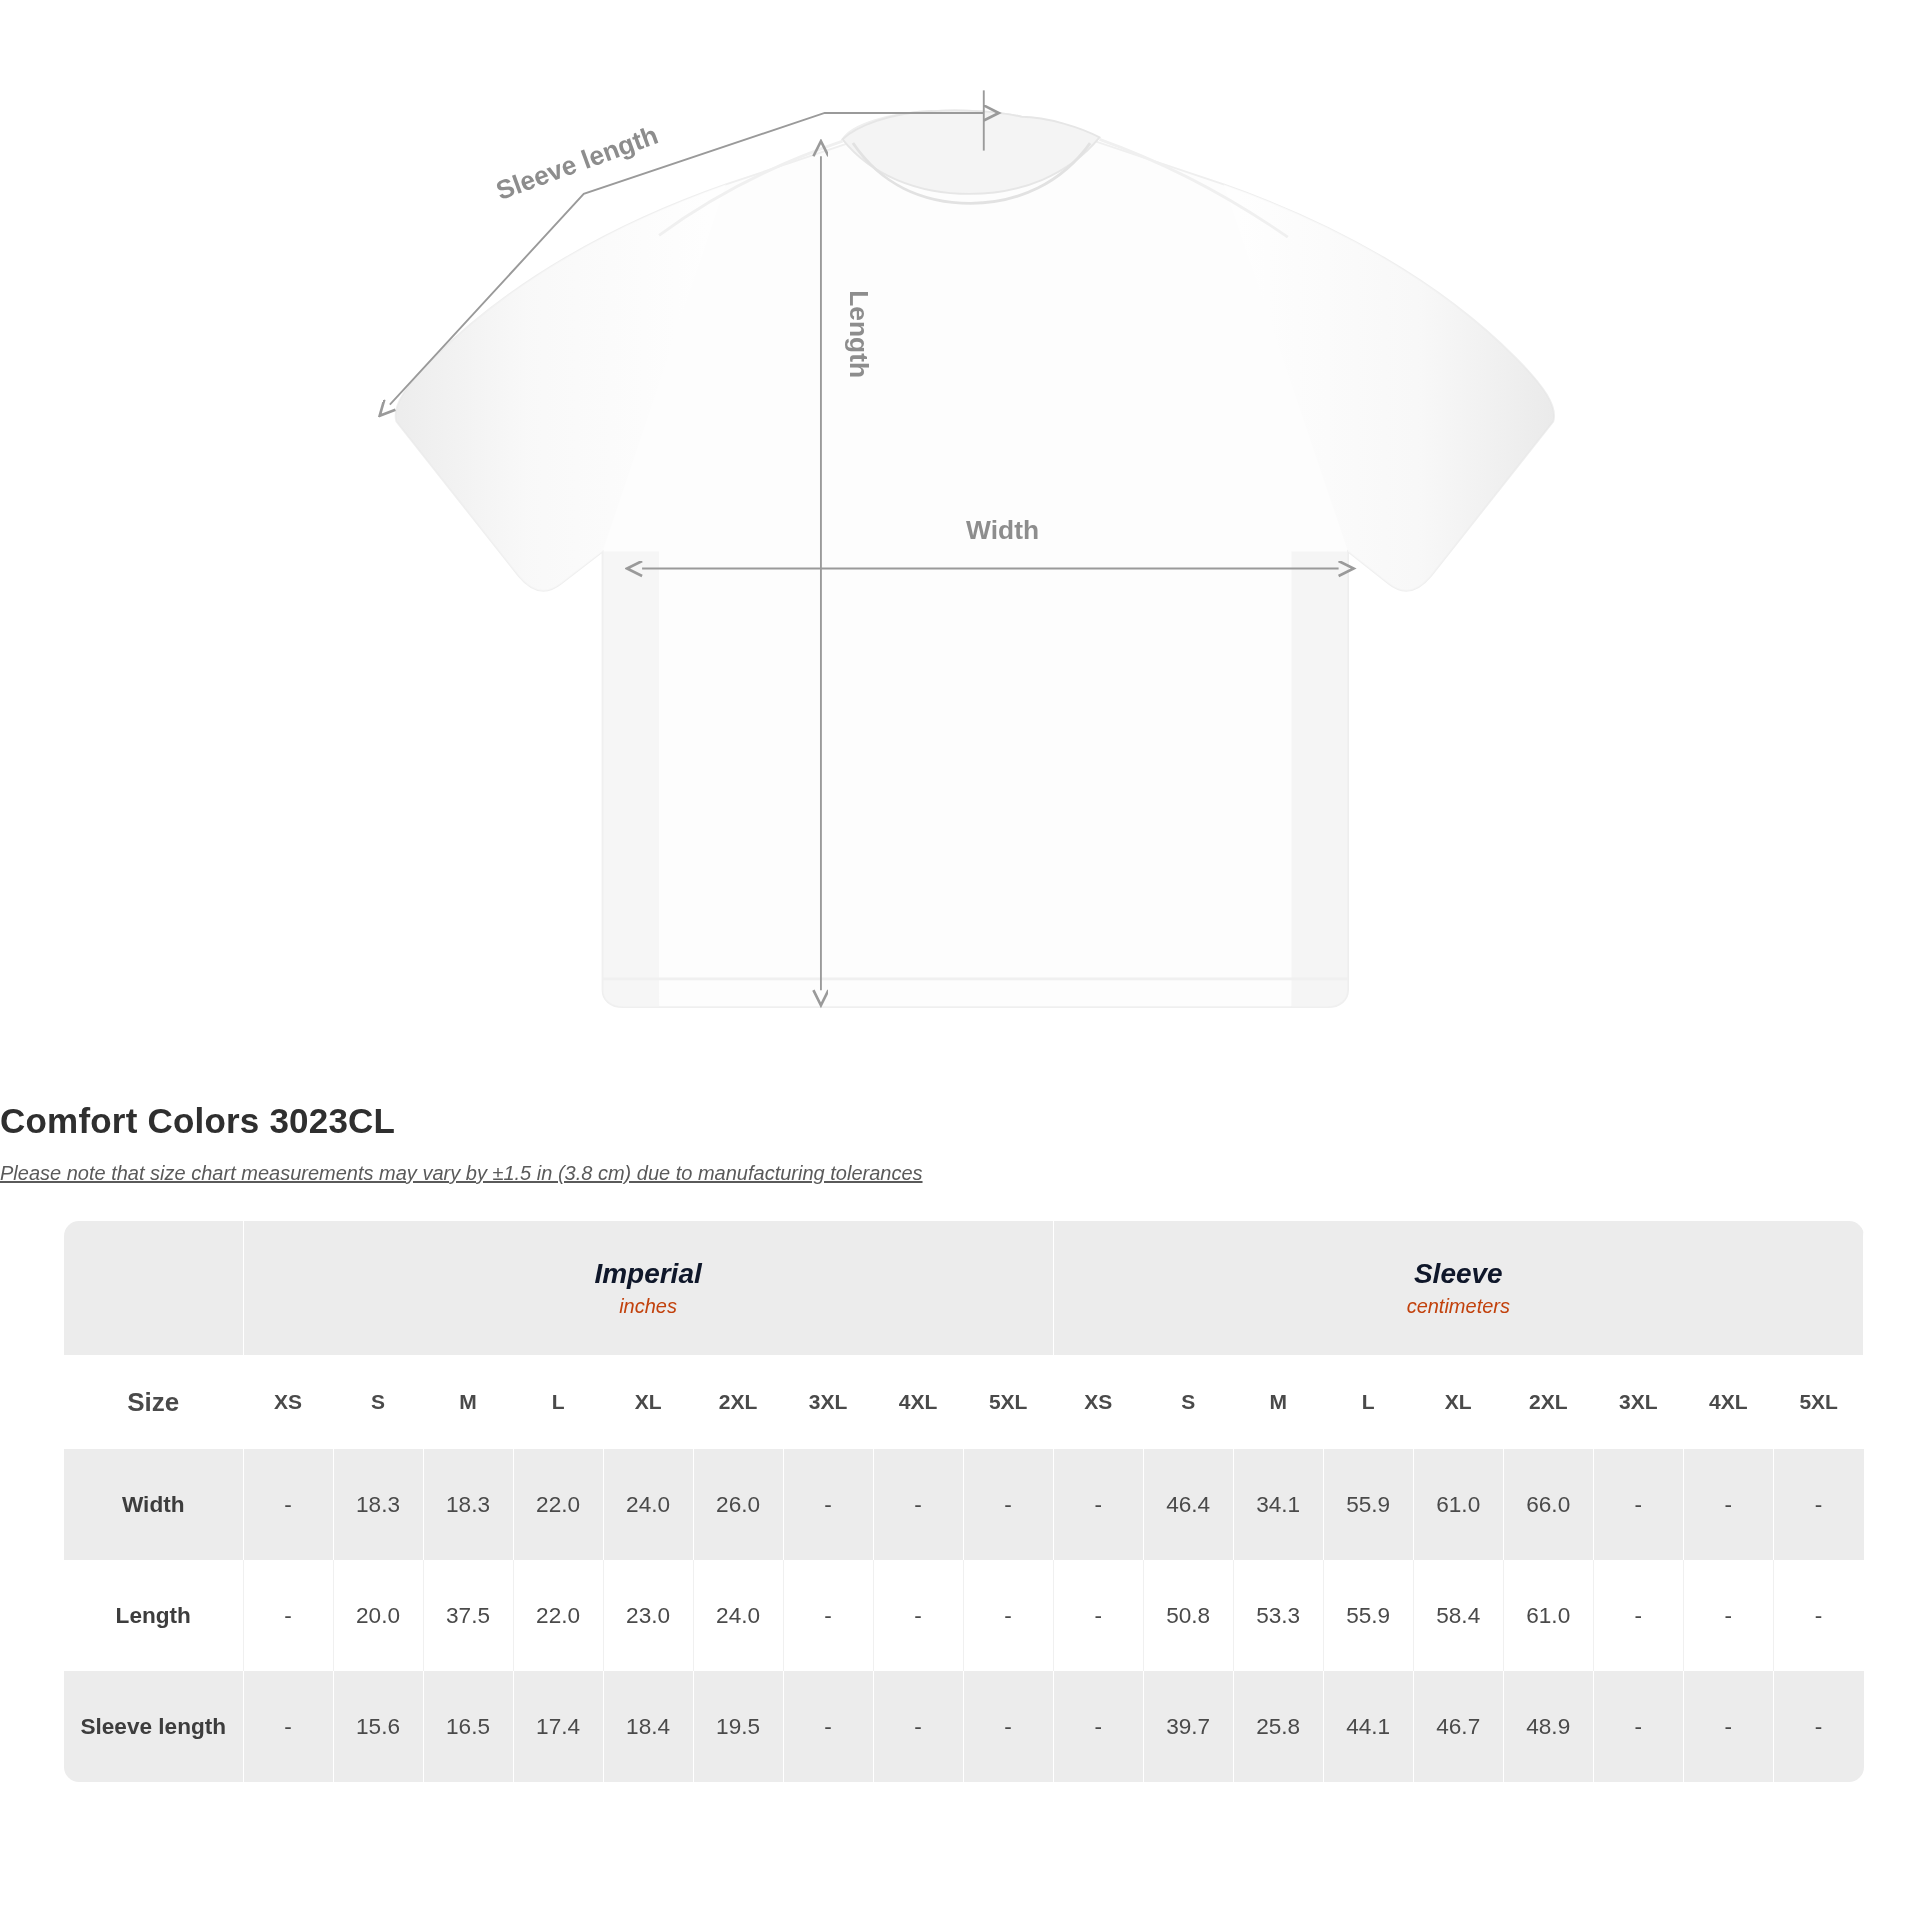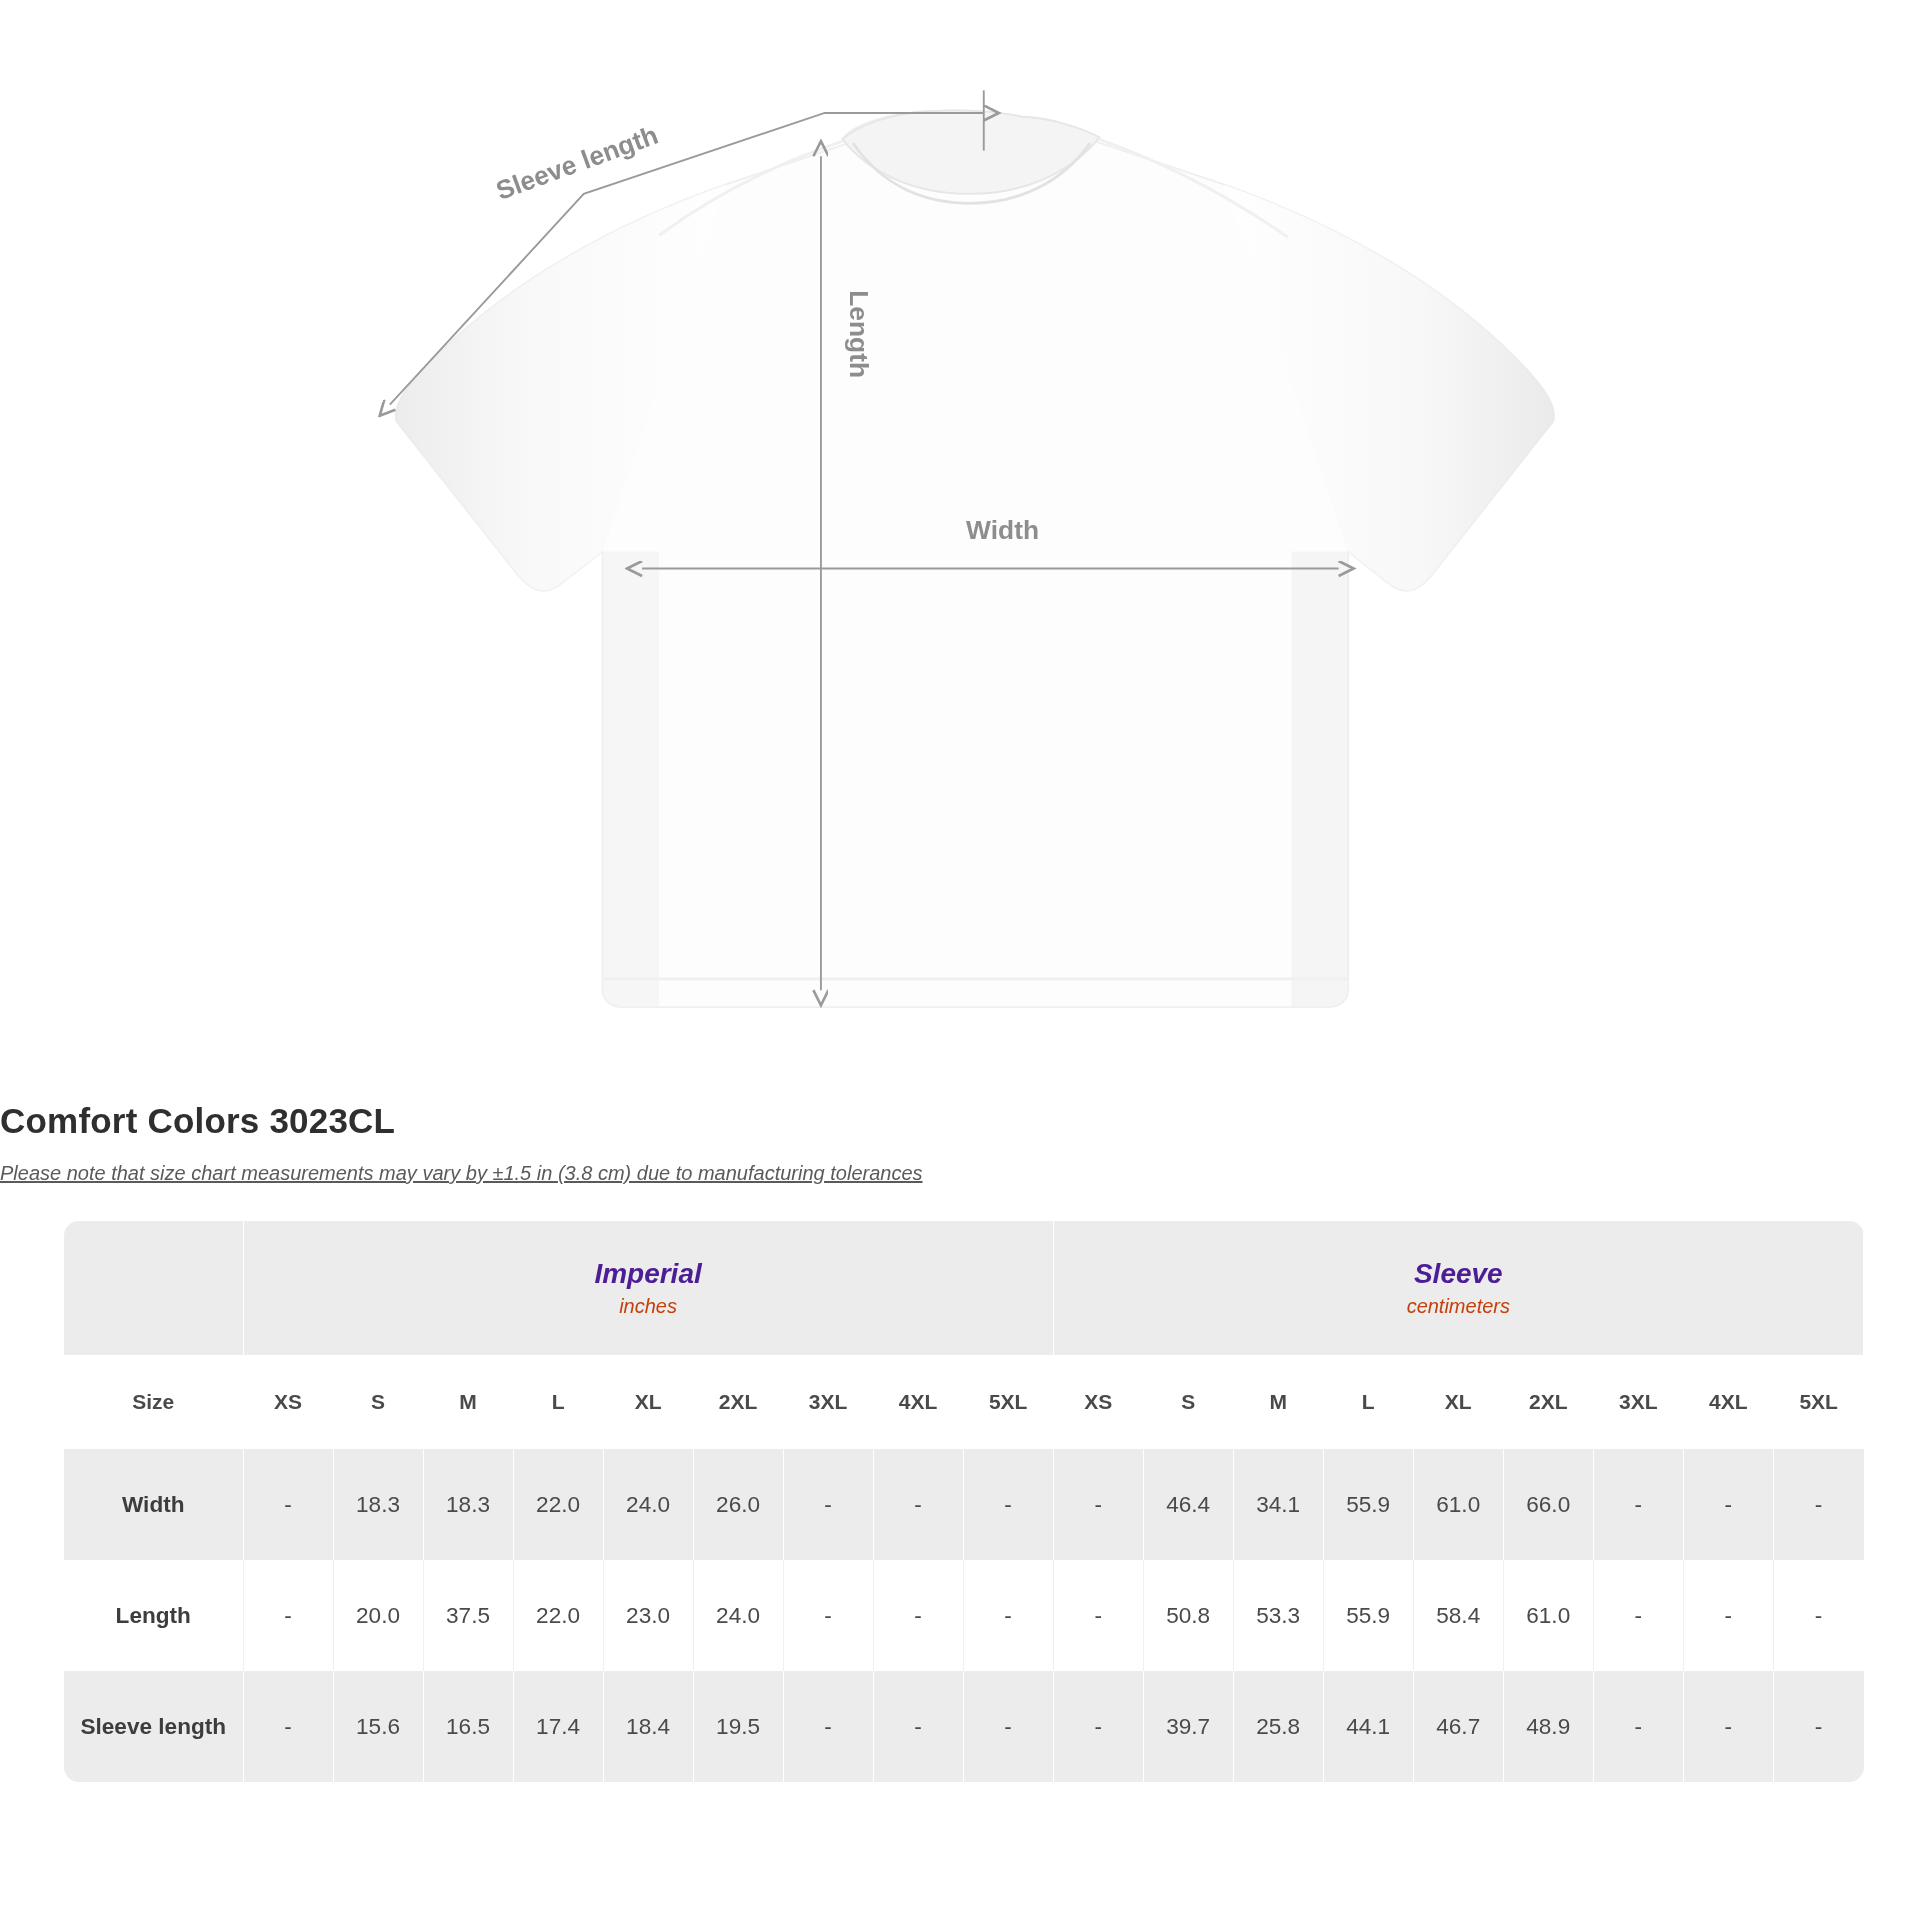--- a/index.html
+++ b/index.html
@@ -74,41 +74,41 @@
   }
   .unit-row td {
     background: #ececec;
     height: 132px;
     border-right: none;
   }
   .unit-name {
     font-size: 28px;
     font-weight: bold;
     font-style: italic;
-    color: #4c1d95;
+    color: #0f172a;
     line-height: 1.25;
   }
   .unit-sub {
     font-size: 20px;
     font-style: italic;
     color: #c2410c;
     line-height: 1.5;
   }
   .unit-row .blank { background: #ececec; }
 
   .head-row th {
     background: #ffffff;
     height: 92px;
     font-size: 21.7px;
     font-weight: bold;
     color: #4a4a4a;
     border-right: 0.9px solid #e9e9e9;
   }
   .head-row th:last-child { border-right: none; }
-  .head-row th.rowlabel { font-size: 21px; }
+  .head-row th.rowlabel { font-size: 26px; }
 
   tr.data-row td {
     height: 109px;
     font-size: 22.6px;
     color: #4a4a4a;
     border-right: 0.9px solid #ffffff;
   }
   tr.data-row td.rowlabel {
     font-weight: bold;
     font-size: 22.6px;

